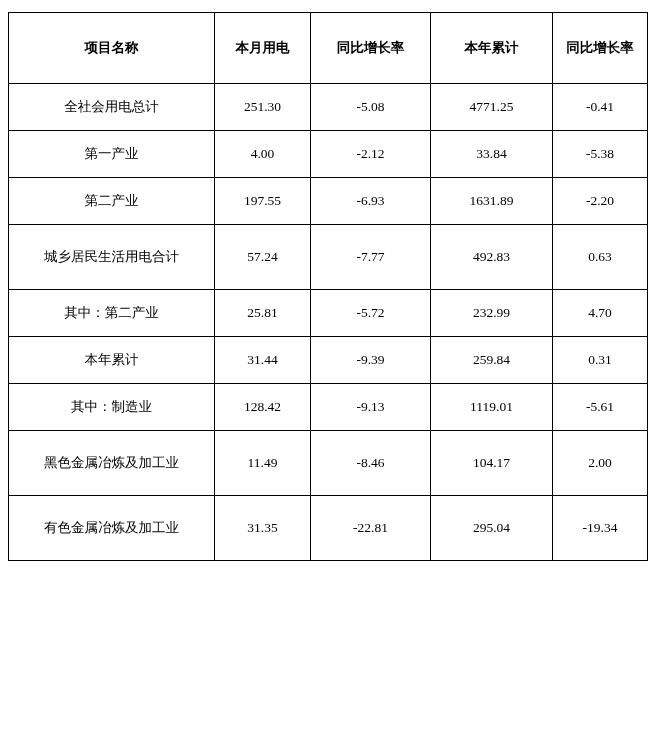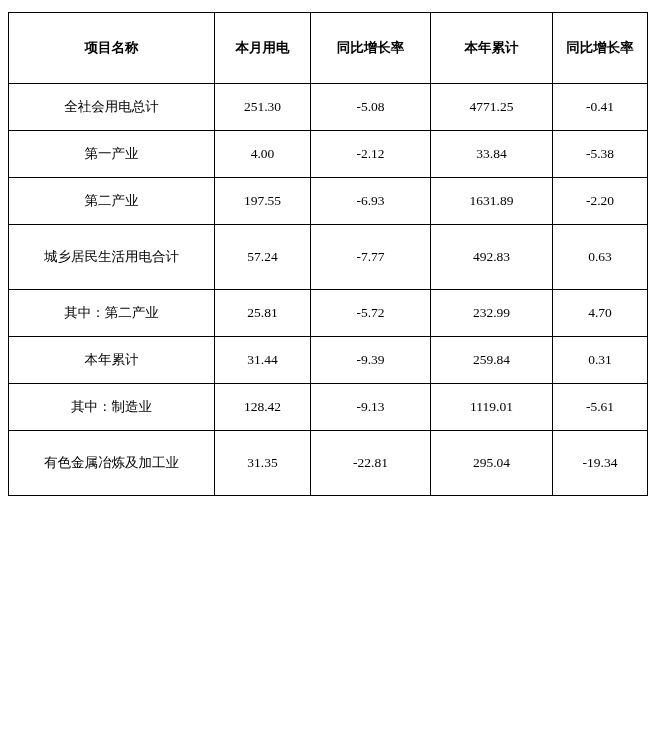--- a/index.html
+++ b/index.html
@@ -125,20 +125,27 @@
         <td class="num-cell">0.31</td>
       </tr>
       <tr>
         <td class="label-cell">其中：制造业</td>
         <td class="num-cell">128.42</td>
         <td class="num-cell">-9.13</td>
         <td class="num-cell">1119.01</td>
         <td class="num-cell">-5.61</td>
       </tr>
       <tr class="tall">
+        <td class="label-cell">黑色金属冶炼及加工业</td>
+        <td class="num-cell">11.49</td>
+        <td class="num-cell">-8.46</td>
+        <td class="num-cell">104.17</td>
+        <td class="num-cell">2.00</td>
+      </tr>
+      <tr class="tall">
         <td class="label-cell">有色金属冶炼及加工业</td>
         <td class="num-cell">31.35</td>
         <td class="num-cell">-22.81</td>
         <td class="num-cell">295.04</td>
         <td class="num-cell">-19.34</td>
       </tr>
     </tbody>
   </table>
 </div>
 

